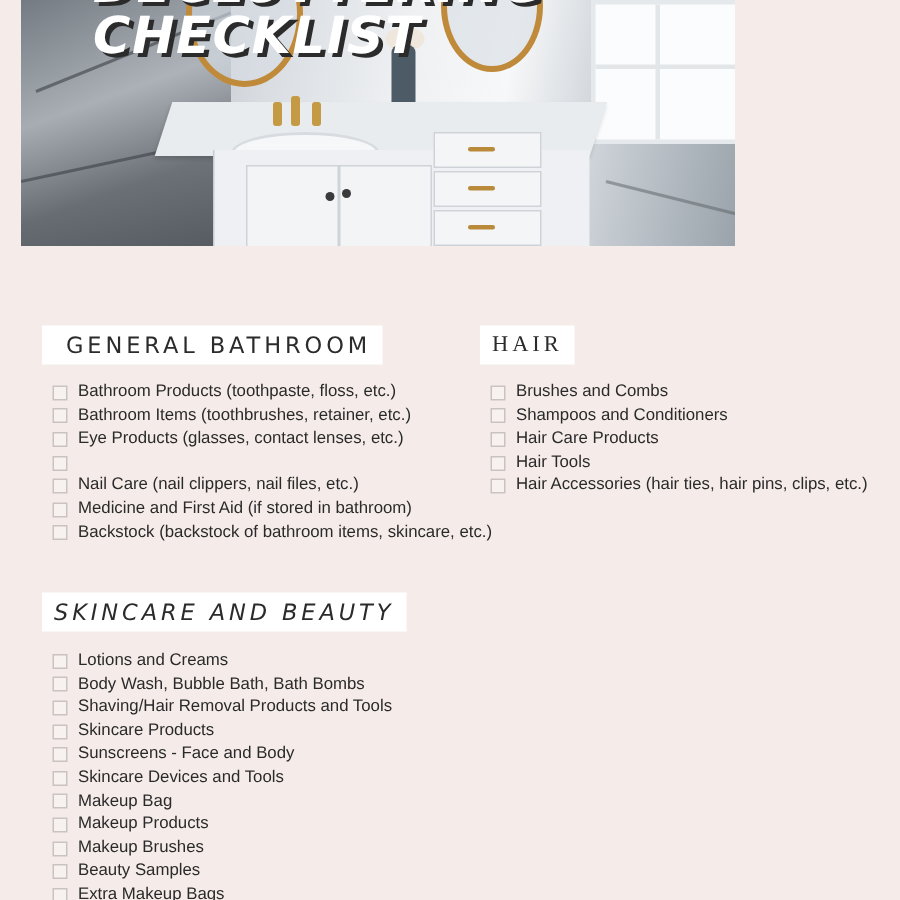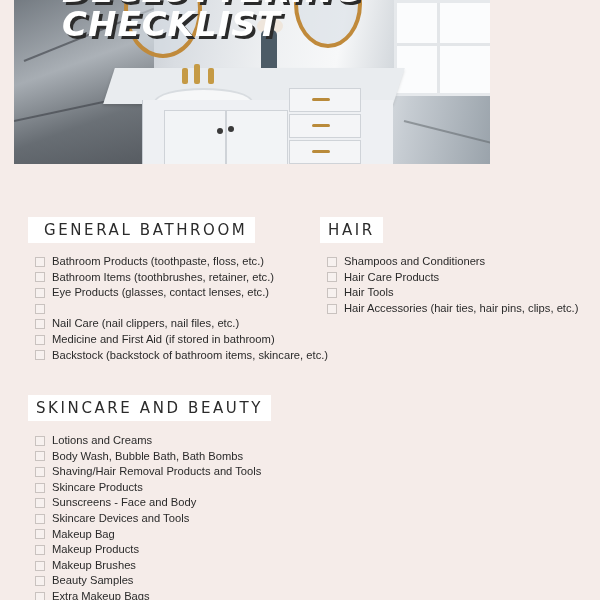--- a/index.html
+++ b/index.html
@@ -146,41 +146,45 @@
   <li>
       <span class="checkbox"></span>
       <span>Medicine and First Aid (if stored in bathroom)</span>
     </li>
   <li>
       <span class="checkbox"></span>
       <span>Backstock (backstock of bathroom items, skincare, etc.)</span>
     </li>
 </ul>
 
-<div class="section-heading" style="left:320px;top:217px;">HAIR</div>
+<div class="section-heading" style="left:320px;top:217px;font-family:Liberation Serif, serif;">HAIR</div>
 <ul class="list" style="left:327px;top:254px;">
   <li>
       <span class="checkbox"></span>
+      <span>Brushes and Combs</span>
+    </li>
+  <li>
+      <span class="checkbox"></span>
       <span>Shampoos and Conditioners</span>
     </li>
   <li>
       <span class="checkbox"></span>
       <span>Hair Care Products</span>
     </li>
   <li>
       <span class="checkbox"></span>
       <span>Hair Tools</span>
     </li>
   <li>
       <span class="checkbox"></span>
       <span>Hair Accessories (hair ties, hair pins, clips, etc.)</span>
     </li>
 </ul>
 
-<div class="section-heading" style="left:28px;top:395px;">SKINCARE AND BEAUTY</div>
+<div class="section-heading" style="left:28px;top:395px;font-style:italic;">SKINCARE AND BEAUTY</div>
 <ul class="list" style="left:35px;top:433px;">
   <li>
       <span class="checkbox"></span>
       <span>Lotions and Creams</span>
     </li>
   <li>
       <span class="checkbox"></span>
       <span>Body Wash, Bubble Bath, Bath Bombs</span>
     </li>
   <li>

